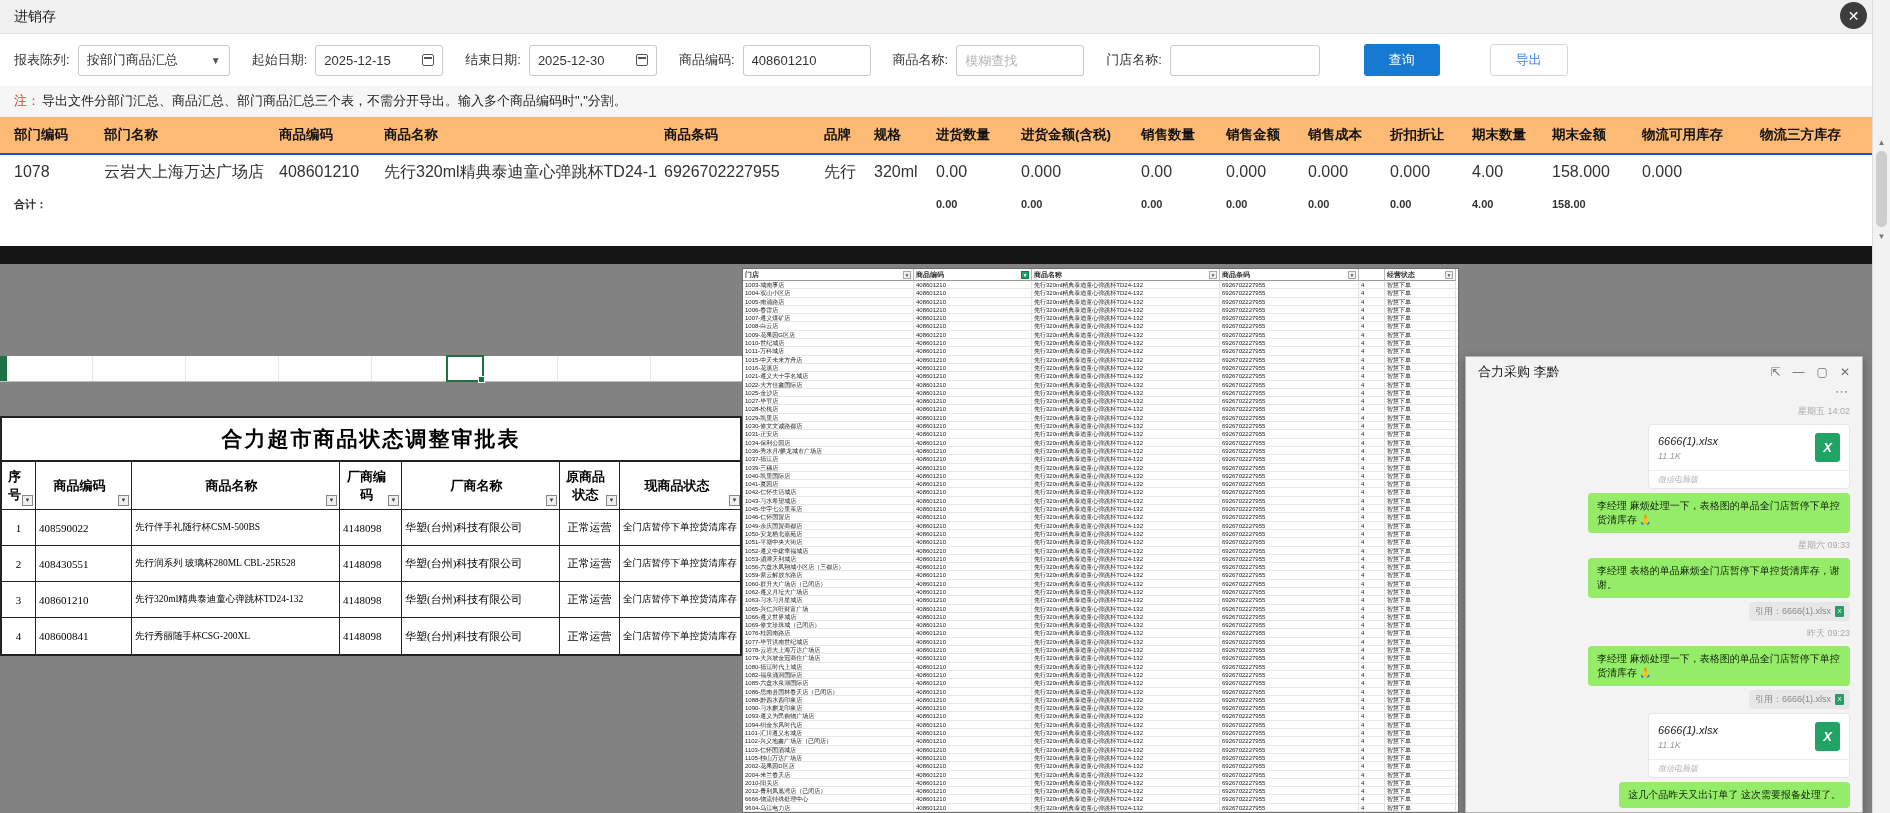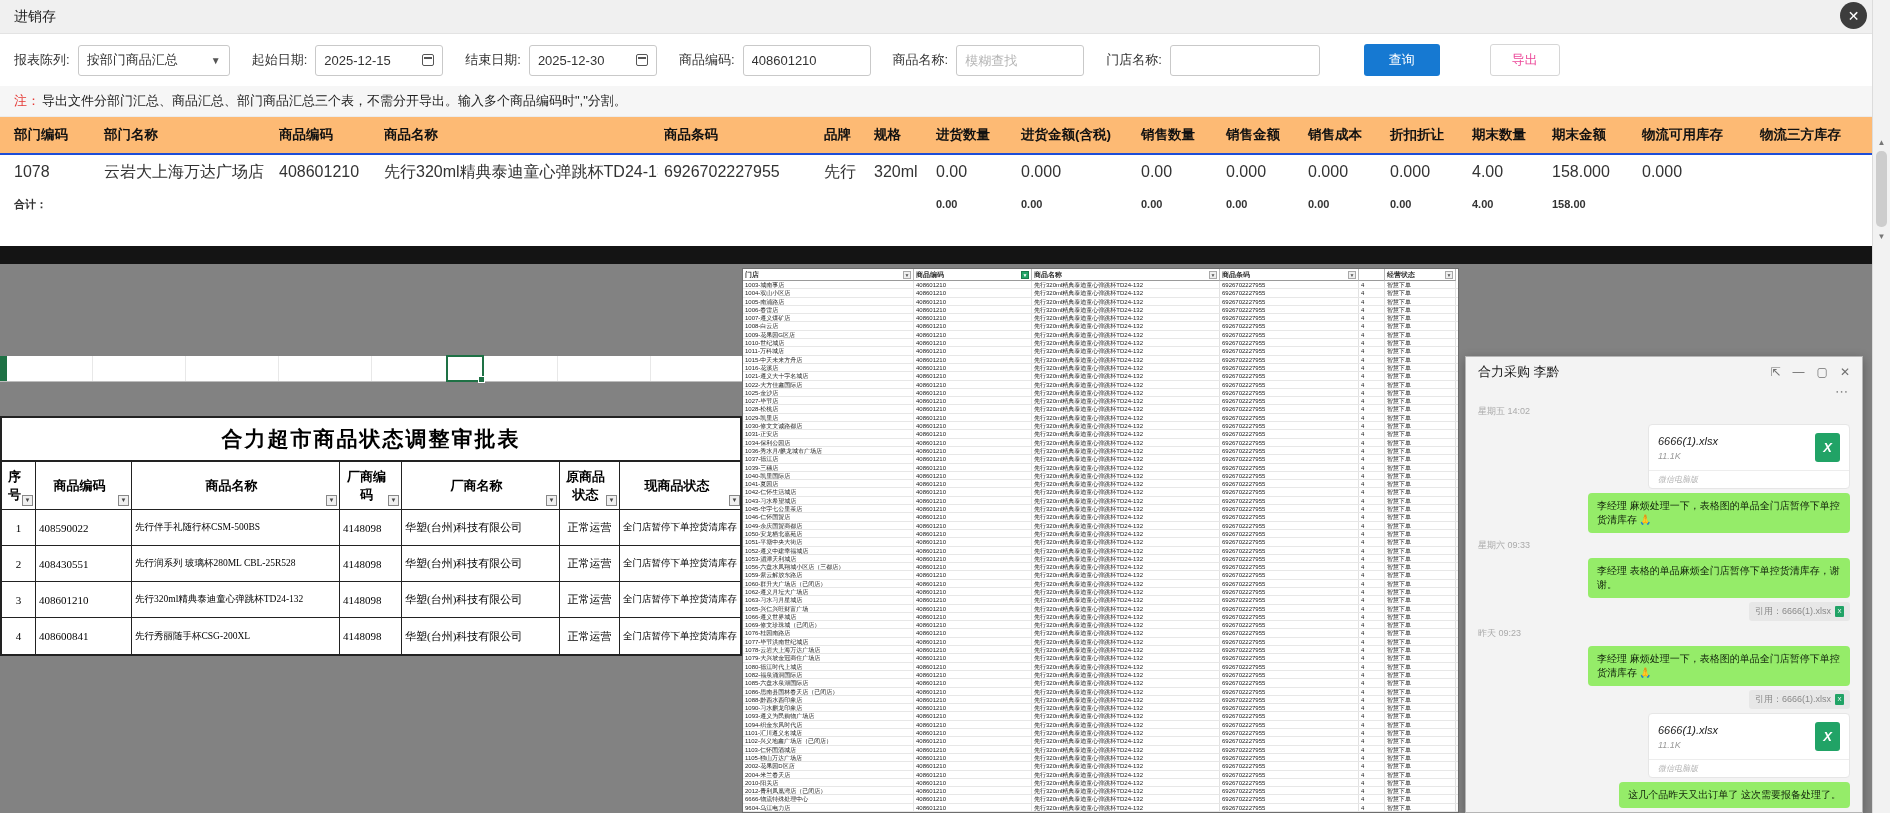--- a/index.html
+++ b/index.html
@@ -19,21 +19,21 @@
   .fsel { width:152px; justify-content:space-between; }
   .fdate { width:128px; justify-content:space-between; }
   .arrow-down { font-size:10px; color:#555; }
   .cal-icon { width:12px; height:12px; border:1.5px solid #555; border-radius:2px; position:relative; flex:0 0 auto; }
   .cal-icon::before { content:""; position:absolute; left:1px; right:1px; top:2px; height:2px; background:#555; }
   .ftext { height:31px; border:1px solid #c9c9c9; border-radius:3px; padding:0 8px; font-size:13px; width:128px; color:#333; font-family:inherit; }
   .ftext::placeholder { color:#b5b5b5; }
   .w150 { width:150px; }
   .btn { height:32px; border:none; border-radius:3px; font-size:13px; display:flex; align-items:center; justify-content:center; cursor:pointer; font-family:inherit; }
   .btn-primary { background:#1679d2; color:#fff; width:76px; margin-left:36px; }
-  .btn-secondary { background:#fff; color:#ec4899; width:70px; border:1px solid #d6d6d6; margin-left:42px; }
+  .btn-secondary { background:#fff; color:#3b82f6; width:78px; border:1px solid #d6d6d6; margin-left:42px; }
 
   .note { height:30px; background:#f6f6f6; display:flex; align-items:center; padding:0 14px; font-size:13px; color:#222; }
   .note .prefix { color:#e53935; margin-right:2px; }
 
   .grid17 { display:grid; grid-template-columns:90px 175px 105px 280px 160px 50px 62px 85px 120px 85px 82px 82px 82px 80px 90px 118px 110px; padding:0 8px; }
   .rhead { background:#fdba74; border-top:1px solid #ececec; border-bottom:2px solid #1d4ed8; }
   .rhead > div { height:36px; display:flex; align-items:center; font-weight:bold; font-size:13.5px; color:#111; padding:0 6px; overflow:hidden; white-space:nowrap; }
   .rrow > div { height:34px; display:flex; align-items:center; font-size:16px; padding:0 6px; overflow:hidden; white-space:nowrap; }
   .rtotal > div { height:30px; display:flex; align-items:center; font-weight:bold; font-size:11px; padding:0 6px; white-space:nowrap; }
 
@@ -74,21 +74,21 @@
   .doc-row .fs9 { font-size:9.5px; }
   .doc-row:last-child > div { border-bottom:none; }
 
   
   .chat { position:absolute; left:1465px; top:92px; width:398px; height:457px; background:#f3f3f3; border:1px solid #b5b5b5; box-shadow:0 3px 10px rgba(0,0,0,.3); display:flex; flex-direction:column; }
   .chat-titlebar { height:30px; display:flex; align-items:center; padding:0 12px; font-size:13px; color:#1a1a1a; flex:0 0 auto; }
   .chat-controls { margin-left:auto; display:flex; gap:12px; color:#707070; font-size:12px; }
   .chat-controls span { cursor:pointer; }
   .chat-more { text-align:right; padding:0 14px; color:#8c8c8c; font-size:13px; height:14px; line-height:10px; flex:0 0 auto; }
   .chat-body { flex:1; padding:2px 12px 8px; display:flex; flex-direction:column; gap:4px; overflow:hidden; }
-  .ts { text-align:left; color:#aaa; font-size:9px; margin:2px 0; }
+  .ts { text-align:right; color:#aaa; font-size:9px; margin:2px 0; }
   .row-right { display:flex; justify-content:flex-end; }
   .bubble-green { background:#95ec69; color:#12240c; padding:6px 9px; border-radius:4px; max-width:262px; font-size:10px; line-height:1.4; }
   .file-card { width:202px; background:#fff; border:1px solid #e6e6e6; border-radius:4px; cursor:pointer;font-style:italic; }
   .file-main { display:flex; align-items:center; padding:8px 9px; }
   .file-name { font-size:11px; color:#222; }
   .file-size { font-size:9px; color:#9a9a9a; margin-top:4px; }
   .xls-icon { margin-left:auto; width:25px; height:29px; background:#21a366; border-radius:3px; color:#fff; font-weight:bold; font-size:13px; display:flex; align-items:center; justify-content:center; }
   .file-foot { border-top:1px solid #ededed; padding:3px 9px; font-size:8px; color:#b3b3b3; }
   .quote-chip { background:#e7e7e7; color:#8a8a8a; font-size:9px; padding:3px 6px; border-radius:3px; display:flex; align-items:center; gap:4px; cursor:pointer; }
   .mini-xls { width:9px; height:11px; background:#21a366; border-radius:1px; color:#fff; font-size:6px; line-height:11px; text-align:center; }

